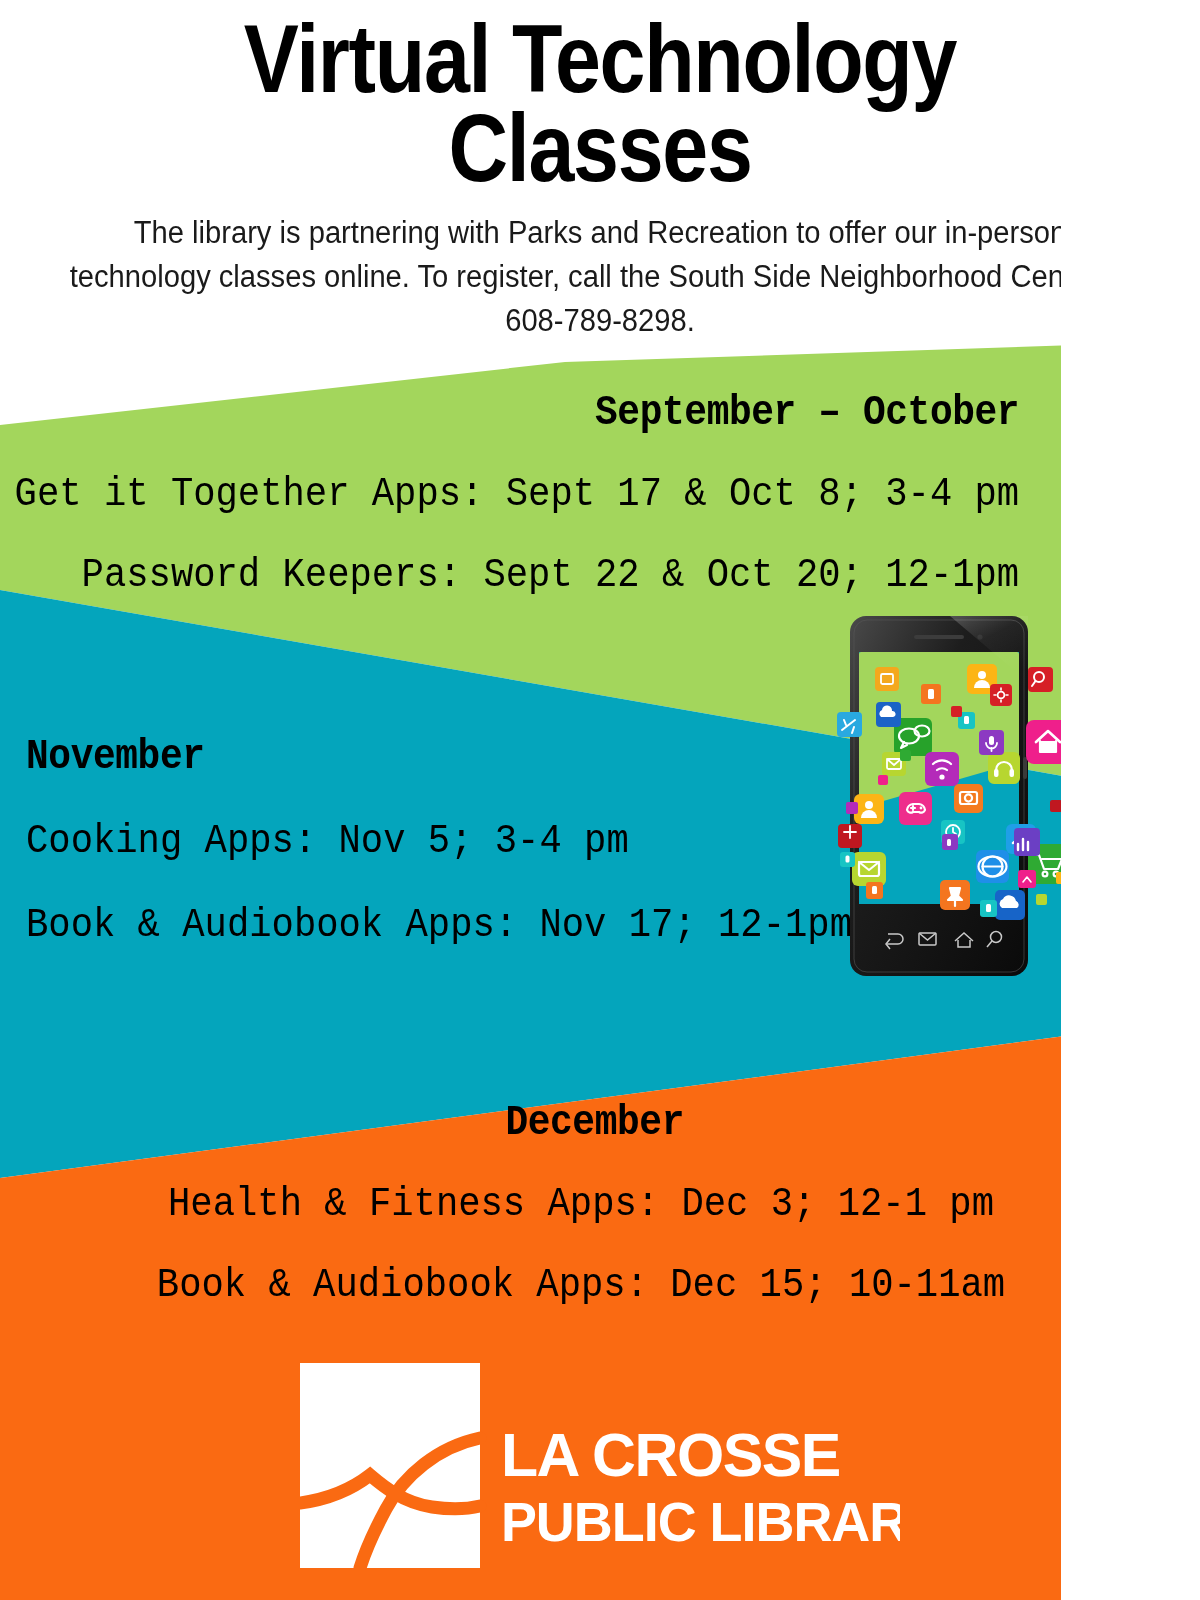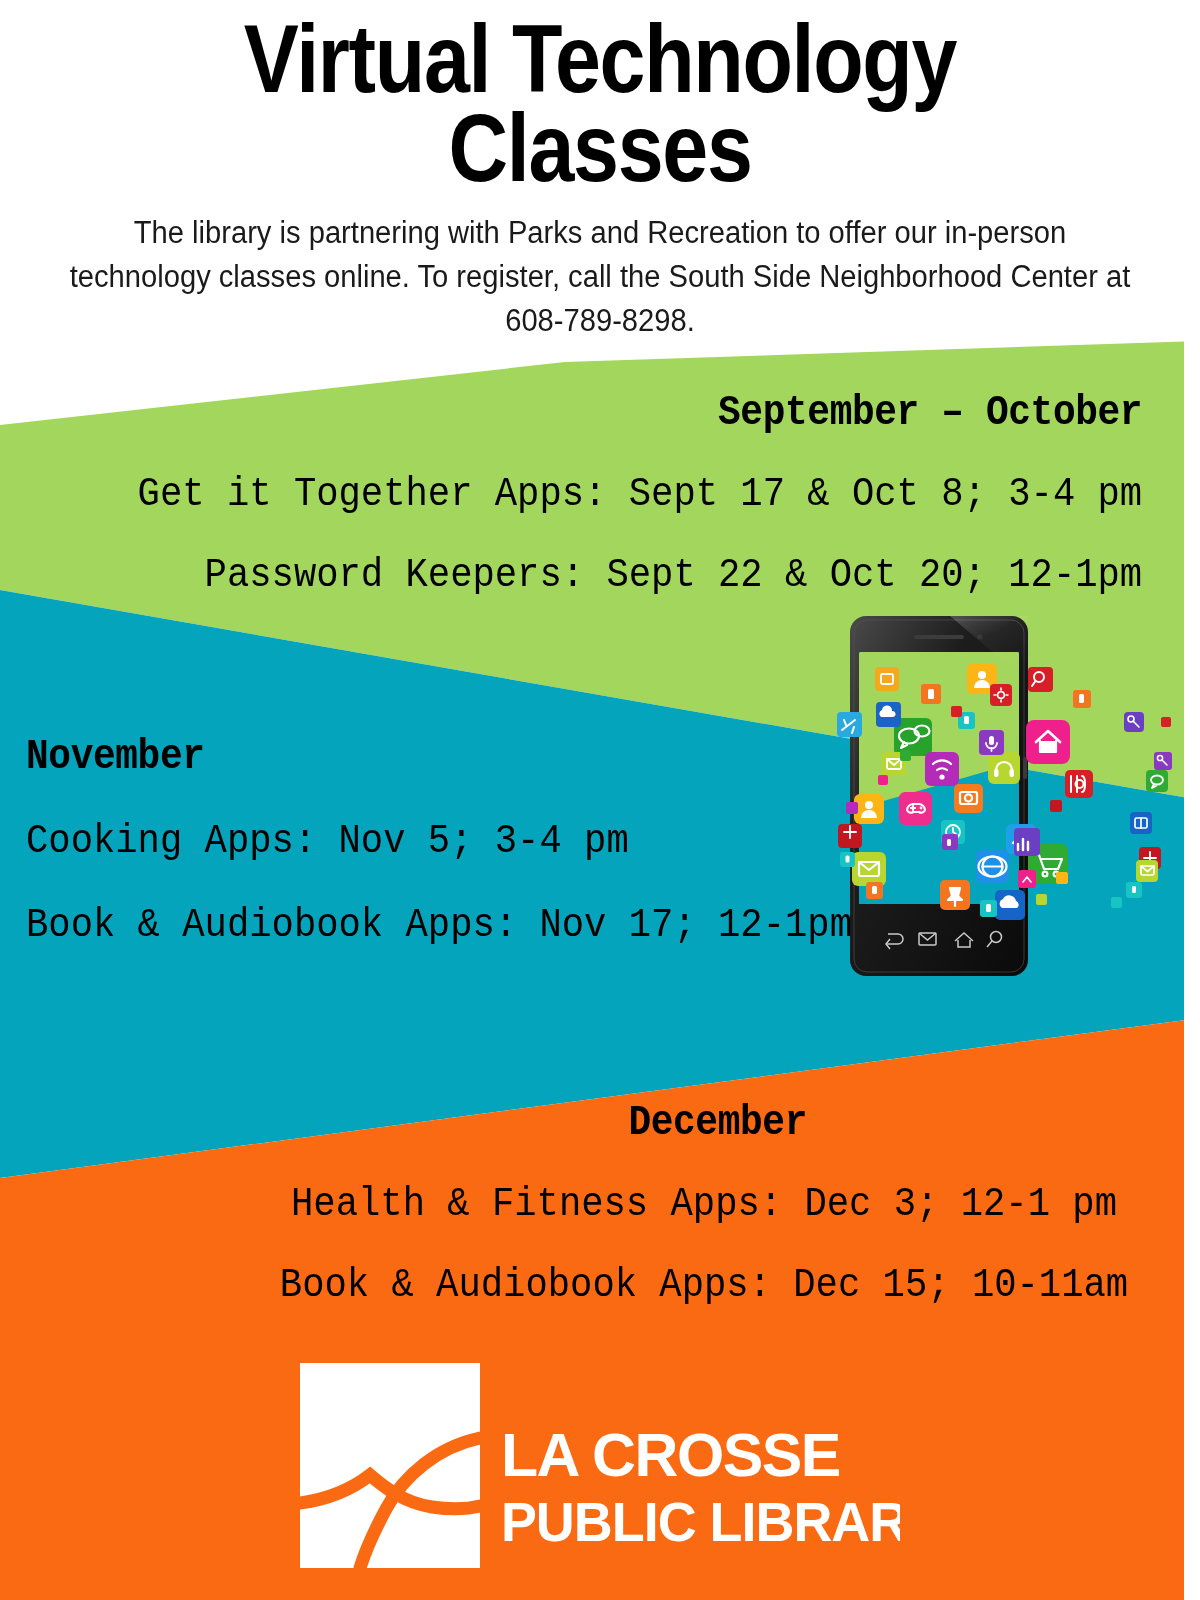--- a/index.html
+++ b/index.html
@@ -5,21 +5,21 @@
   html, body {
     margin: 0;
     padding: 0;
     background: #ffffff;
   }
   body {
     font-family: "Liberation Sans", sans-serif;
   }
   #poster {
     position: relative;
-    width: 1184px;
+    width: 1061px;
     height: 1600px;
     overflow: hidden;
     background: #ffffff;
   }
 
   
   #bands {
     position: absolute;
     inset: 0;
     width: 1200px;

